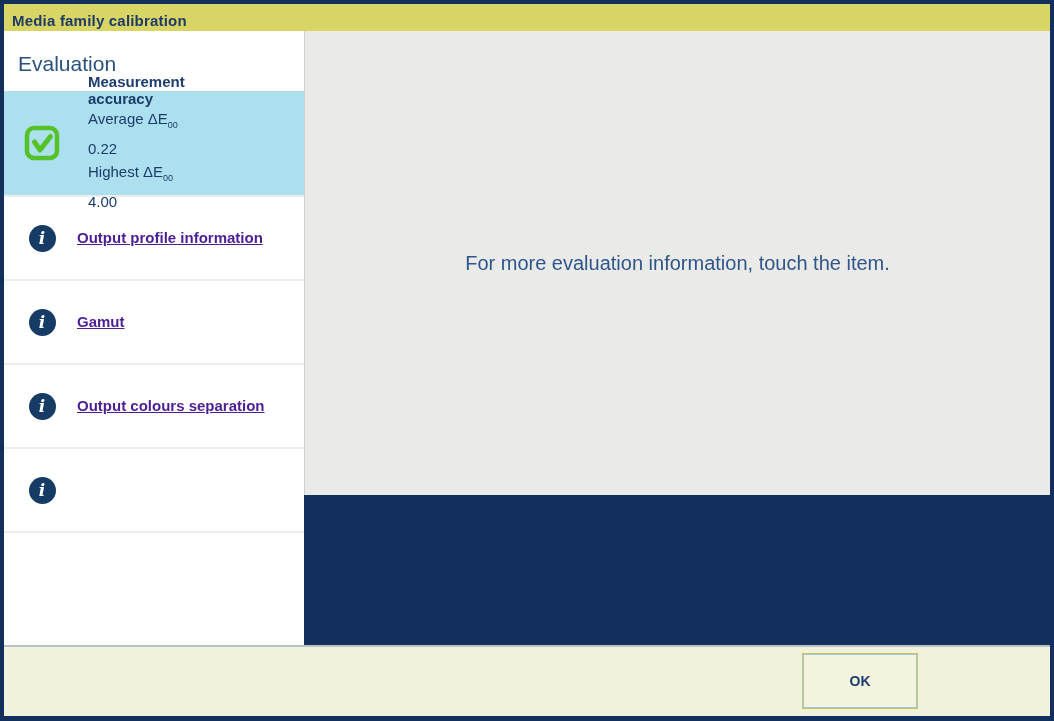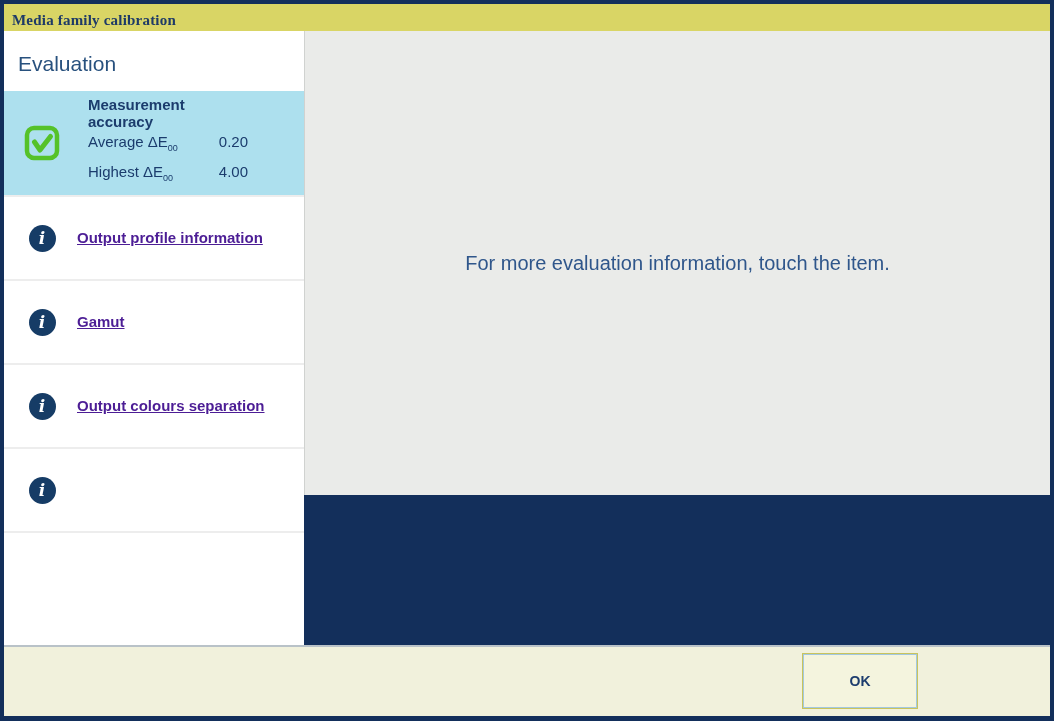--- a/index.html
+++ b/index.html
@@ -1,21 +1,21 @@
 <!DOCTYPE html>
 <html><head>
 <meta charset="utf-8">
 <style>
   html,body{margin:0;padding:0;background:#c9c9c9;font-family:"Liberation Sans",sans-serif;}
   .window{
     position:relative;width:1054px;height:721px;background:#132f5b;overflow:hidden;
   }
   .titlebar{
     position:absolute;left:4px;top:4px;width:1046px;height:33px;background:#d9d565;
-    display:flex;align-items:center;font-family:Liberation Serif, serif;
+    display:flex;align-items:center;
   }
   .titlebar .title{
     padding-left:8px;font-size:15px;font-weight:bold;color:#1e3a67;letter-spacing:.2px;
   }
   .sidebar{
     position:absolute;left:4px;top:31px;width:300px;height:622px;background:#ffffff;
   }
   .eval-header{
     position:absolute;left:14px;top:21px;font-size:21px;color:#28517e;
   }
@@ -42,21 +42,21 @@
     margin-left:17px;width:205px;font-size:15px;font-weight:bold;color:#4c1d95;line-height:24px;text-decoration:underline;
   }
   .label sup{font-size:10px;}
   .detail-block{
     margin-left:28px;width:160px;
   }
   .detail-title{
     font-size:15px;font-weight:bold;color:#1b3c6d;
   }
   .detail-row{
-    display:flex;justify-content:space-between;font-size:15px;color:#1b3c6d;line-height:23px;
+    display:flex;justify-content:space-between;font-size:15px;color:#1b3c6d;line-height:23px;flex-direction:column;
   }
   .detail-row .sub{font-size:9px;vertical-align:sub;}
   .main{
     position:absolute;left:304px;top:31px;width:746px;height:464px;background:#eaebe9;
     box-sizing:border-box;border-left:1px solid #d0d2d0;
     display:flex;align-items:center;justify-content:center;
   }
   .main-message{
     font-size:20px;color:#2f568b;
   }
@@ -90,21 +90,21 @@
         <span class="icon-box">
           <svg width="36" height="36" viewBox="0 0 36 36">
             <rect x="3" y="3" width="30" height="30" rx="7" fill="none" stroke="#55c229" stroke-width="4.5"></rect>
             <path d="M10.5 17 L16 25 L26.5 11.5" fill="none" stroke="#55c229" stroke-width="5" stroke-linecap="round" stroke-linejoin="round"></path>
           </svg>
         </span>
         <div class="detail-block">
           <div class="detail-title">Measurement accuracy</div>
           <div class="detail-row">
             <span><span>Average ΔE</span><span class="sub">00</span></span>
-            <span>0.20</span>
+            <span>0.22</span>
           </div>
           <div class="detail-row">
             <span><span>Highest ΔE</span><span class="sub">00</span></span>
             <span>4.00</span>
           </div>
         </div>
       </div>
 
       <div class="item">
         <span class="icon-box">

